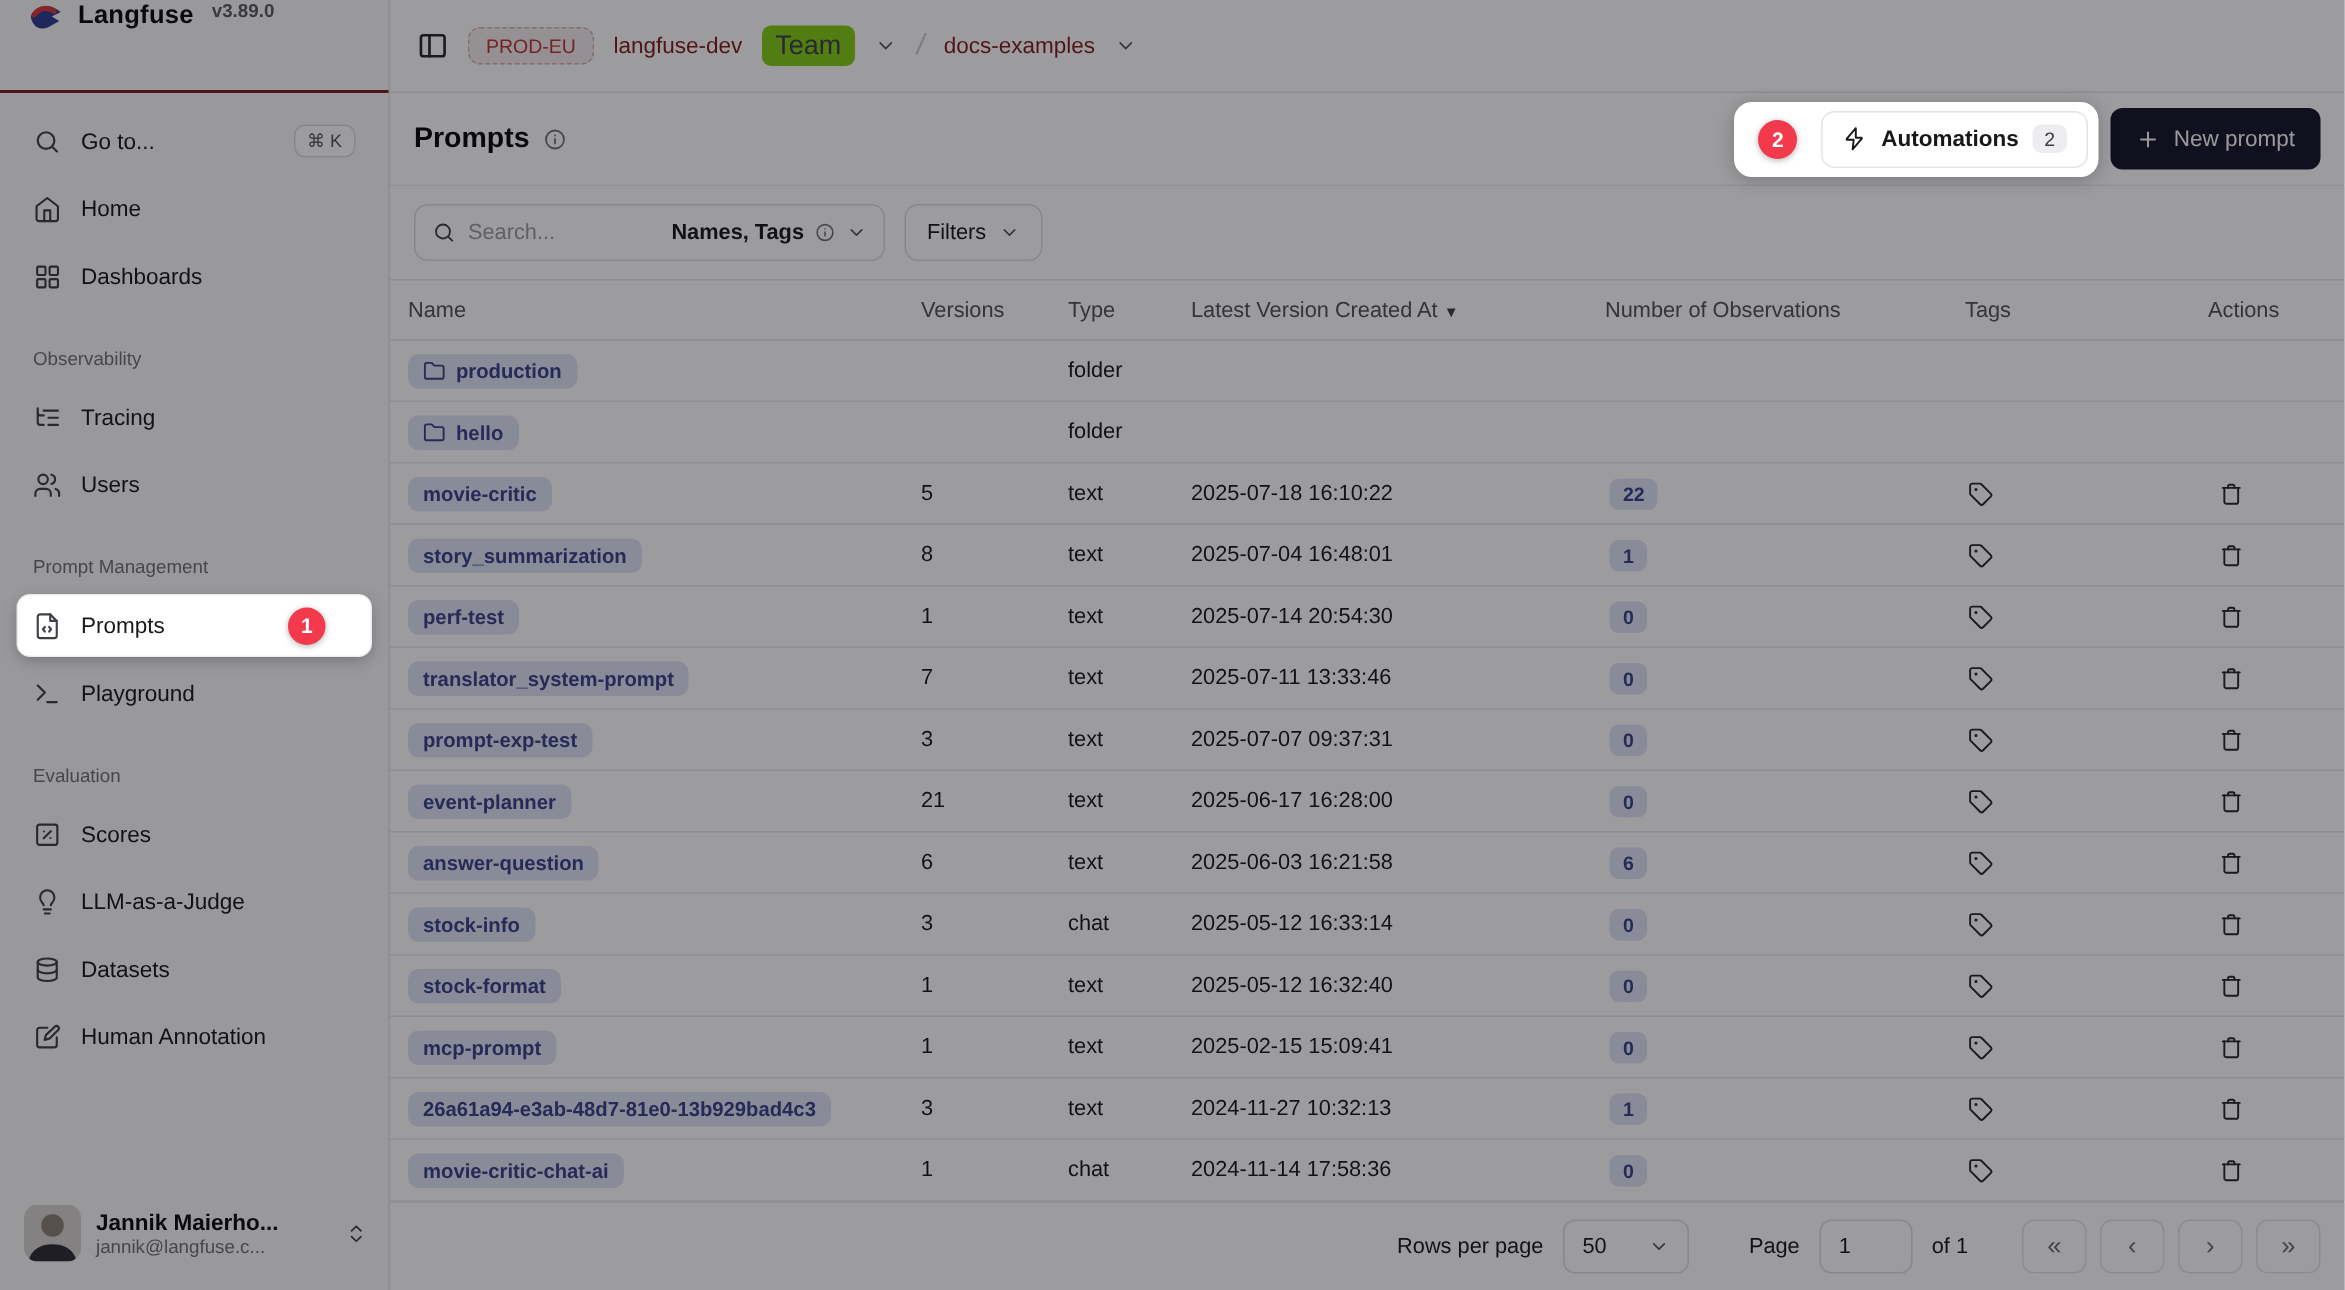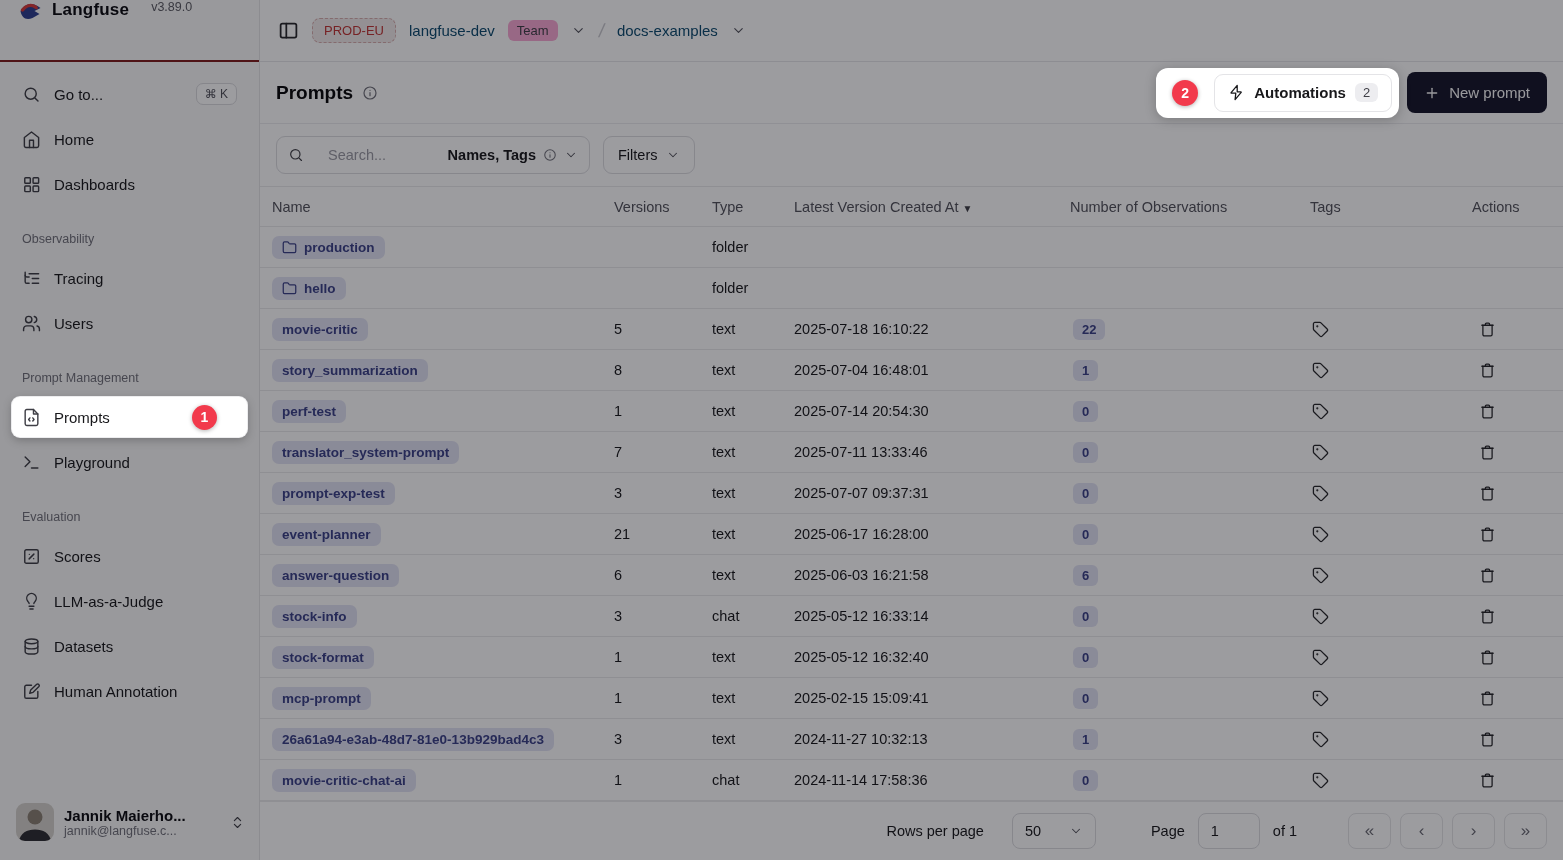--- a/index.html
+++ b/index.html
@@ -15,77 +15,77 @@
   
   .overlay { position:absolute; inset:0; background:rgba(8,8,14,.40); z-index:50; pointer-events:none; }
   .spot { position:relative; z-index:60; }
 
   .app { display:flex; width:1563px; height:860px; }
 
   
   .sidebar { width:260px; min-width:260px; background:#fafafa; border-right:1px solid #e4e4e7; display:flex; flex-direction:column; }
   .sb-header { height:62px; border-bottom:2px solid #7f1d1d; display:flex; align-items:flex-start; gap:9px; padding:0 18px; }
   .logo-name { font-size:17px; font-weight:700; color:#0a0a0f; letter-spacing:.2px; }
-  .logo-ver { font-size:12.5px; color:#5b5b63; font-weight:400; margin-left:13px; }
+  .logo-ver { font-size:12.5px; color:#5b5b63; font-weight:700; margin-left:3px; }
   .sb-nav { flex:1; padding:12px 12px 0; }
   .sb-item { display:flex; align-items:center; gap:13px; height:40px; padding:0 10px; border-radius:8px; font-size:15px; color:#18181b; margin-bottom:5px; cursor:pointer; }
   .sb-item .icw { color:#3f3f46; width:19px; height:19px; }
   .kbd { margin-left:auto; border:1px solid #dadade; background:#fff; border-radius:7px; padding:3px 8px; font-size:12px; color:#52525b; }
   .sb-section { font-size:12.5px; color:#71717a; padding:0 10px; margin:26px 0 10px; line-height:18px; }
   .sb-item.spot { background:#fff; box-shadow:0 0 0 1px #ececee, 0 3px 10px rgba(0,0,0,.25); }
   .step-circle { width:26px; height:26px; border-radius:50%; background:var(--red,#f23a4c); color:#fff; font-size:14px; font-weight:700; display:flex; align-items:center; justify-content:center; box-shadow:0 1px 4px rgba(0,0,0,.3); }
   .sb-item .step-circle { margin-left:auto; margin-right:20px; width:25px; height:25px; }
   .user-box { height:70px; display:flex; align-items:center; gap:10px; padding:0 14px 6px 16px; }
   .avatar { width:38px; height:38px; border-radius:9px; overflow:hidden; flex:none; }
   .user-meta { min-width:0; flex:1; }
   .user-name { font-size:15px; font-weight:700; color:#0a0a0f; white-space:nowrap; }
   .user-email { font-size:12.5px; color:#71717a; white-space:nowrap; }
   .user-chev { color:#3f3f46; }
 
   
   .main { flex:1; display:flex; flex-direction:column; min-width:0; }
   .topbar { height:62px; border-bottom:1px solid #e7e7ea; display:flex; align-items:center; gap:13px; padding:0 18px; }
   .panel-btn { color:#27272a; cursor:pointer; }
   .env-badge { border:1px dashed #d8aDAD; border:1px dashed #d8adad; background:#f2ecec; color:#c03535; font-size:13px; font-weight:500; padding:4px 11px; border-radius:8px; }
-  .org-name { font-size:15px; font-weight:500; color:#0c4a6e; }
-  .pill { background:#f9a8d4; color:#3f3f46; font-size:13px; padding:3px 9px; border-radius:6px; }
+  .org-name { font-size:15px; font-weight:500; color:#7f1d1d; }
+  .pill { background:#84cc16; color:#3f3f46; font-size:18px; padding:3px 9px; border-radius:6px; }
   .chev { color:#52525b; }
   .slash { color:#c9c9ce; font-size:19px; font-weight:300; transform:skewX(-10deg); }
 
   .page-header { height:62px; border-bottom:1px solid #ebebee; display:flex; align-items:center; padding:0 16px; }
   .ph-title { font-size:19px; font-weight:700; color:#09090b; }
   .ph-info { color:#71717a; margin-left:9px; }
   .ph-right { margin-left:auto; display:flex; align-items:center; gap:8px; }
   .spot-automations { display:flex; align-items:center; gap:16px; background:#fff; border-radius:12px; padding:6px 7px 6px 16px; box-shadow:0 2px 12px rgba(0,0,0,.22); }
   .btn-automations { display:flex; align-items:center; gap:9px; border:1px solid #e4e4e7; background:#fff; border-radius:9px; height:38px; padding:0 13px; font-size:15px; font-weight:600; color:#18181b; cursor:pointer; }
   .count-pill { background:#ededf0; border-radius:6px; padding:2px 8px; font-size:13px; font-weight:500; color:#3f3f46; }
   .btn-new-prompt { background:#16162a; color:#fafafa; border:none; border-radius:8px; height:41px; padding:0 17px; display:flex; align-items:center; gap:9px; font-size:15px; font-weight:500; cursor:pointer; font-family:inherit; }
 
   .toolbar { height:62px; display:flex; align-items:center; gap:13px; padding:0 16px; }
-  .search-box { width:314px; height:38px; border:1px solid #dcdce0; border-radius:9px; background:#fff; display:flex; align-items:center; gap:24px; padding:0 11px; }
+  .search-box { width:314px; height:38px; border:1px solid #dcdce0; border-radius:9px; background:#fff; display:flex; align-items:center; gap:8px; padding:0 11px; }
   .search-box .ph { color:#9a9aa3; font-size:14.5px; }
   .scope { margin-left:auto; display:flex; align-items:center; gap:7px; font-size:14.5px; font-weight:600; color:#18181b; cursor:pointer; }
   .scope .ph-info { margin:0; }
   .btn-filters { height:38px; border:1px solid #dcdce0; border-radius:9px; background:#fff; padding:0 14px; display:flex; align-items:center; gap:9px; font-size:14.5px; font-weight:500; color:#18181b; cursor:pointer; font-family:inherit; }
 
   
   .table { flex:1; overflow:hidden; }
   .thead, .tr { display:grid; grid-template-columns:342px 98px 82px 276px 240px 162px 1fr; align-items:center; height:41px; padding-left:12px; border-bottom:1px solid #e9e9ec; }
   .thead { color:#52525b; font-size:14.5px; border-top:1px solid #e9e9ec; }
   .th { white-space:nowrap; }
   .sort { font-size:10px; margin-left:4px; color:#3f3f46; }
   .td { font-size:14.5px; color:#18181b; white-space:nowrap; }
   .name-badge { display:inline-flex; align-items:center; gap:7px; background:#e2e3f4; color:#3b4187; font-size:13.5px; font-weight:600; padding:4px 10px; border-radius:7px; cursor:pointer; max-width:332px; }
   .name-badge .fic { width:15px; height:15px; color:#3b4187; }
   .obs-badge { display:inline-block; background:#e2e3f4; color:#3b4187; font-size:13px; font-weight:600; padding:3px 9px; border-radius:6px; margin-left:3px; }
   .cell-icon { width:17px; height:17px; color:#27272a; cursor:pointer; }
   .td-tags { padding-left:2px; } .td-actions { padding-left:7px; }
 
   
-  .pagination { height:59px; border-top:1px solid #e9e9ec; display:flex; align-items:center; justify-content:flex-end; padding:0 16px; font-size:14.5px; color:#18181b;gap:15px; }
+  .pagination { height:59px; border-top:1px solid #e9e9ec; display:flex; align-items:center; justify-content:flex-end; padding:0 16px; font-size:14.5px; color:#18181b; }
   .pg-label { margin-right:13px; }
   .select-box { width:84px; height:36px; border:1px solid #dcdce0; border-radius:8px; background:#fff; display:flex; align-items:center; justify-content:space-between; padding:0 12px; cursor:pointer; }
   .page-group { display:flex; align-items:center; gap:13px; margin-left:40px; margin-right:36px; }
   .page-input { width:62px; height:36px; border:1px solid #dcdce0; border-radius:8px; background:#fff; padding:0 12px; font-size:14.5px; color:#18181b; font-family:inherit; }
   .pg-btns { display:flex; gap:9px; }
   .pg-btn { width:43px; height:36px; border:1px solid #e4e4e7; border-radius:8px; background:#fff; color:#6b6b74; font-size:17px; display:flex; align-items:center; justify-content:center; cursor:pointer; font-family:inherit; }
 </style>
 </head>
 <body>
 

